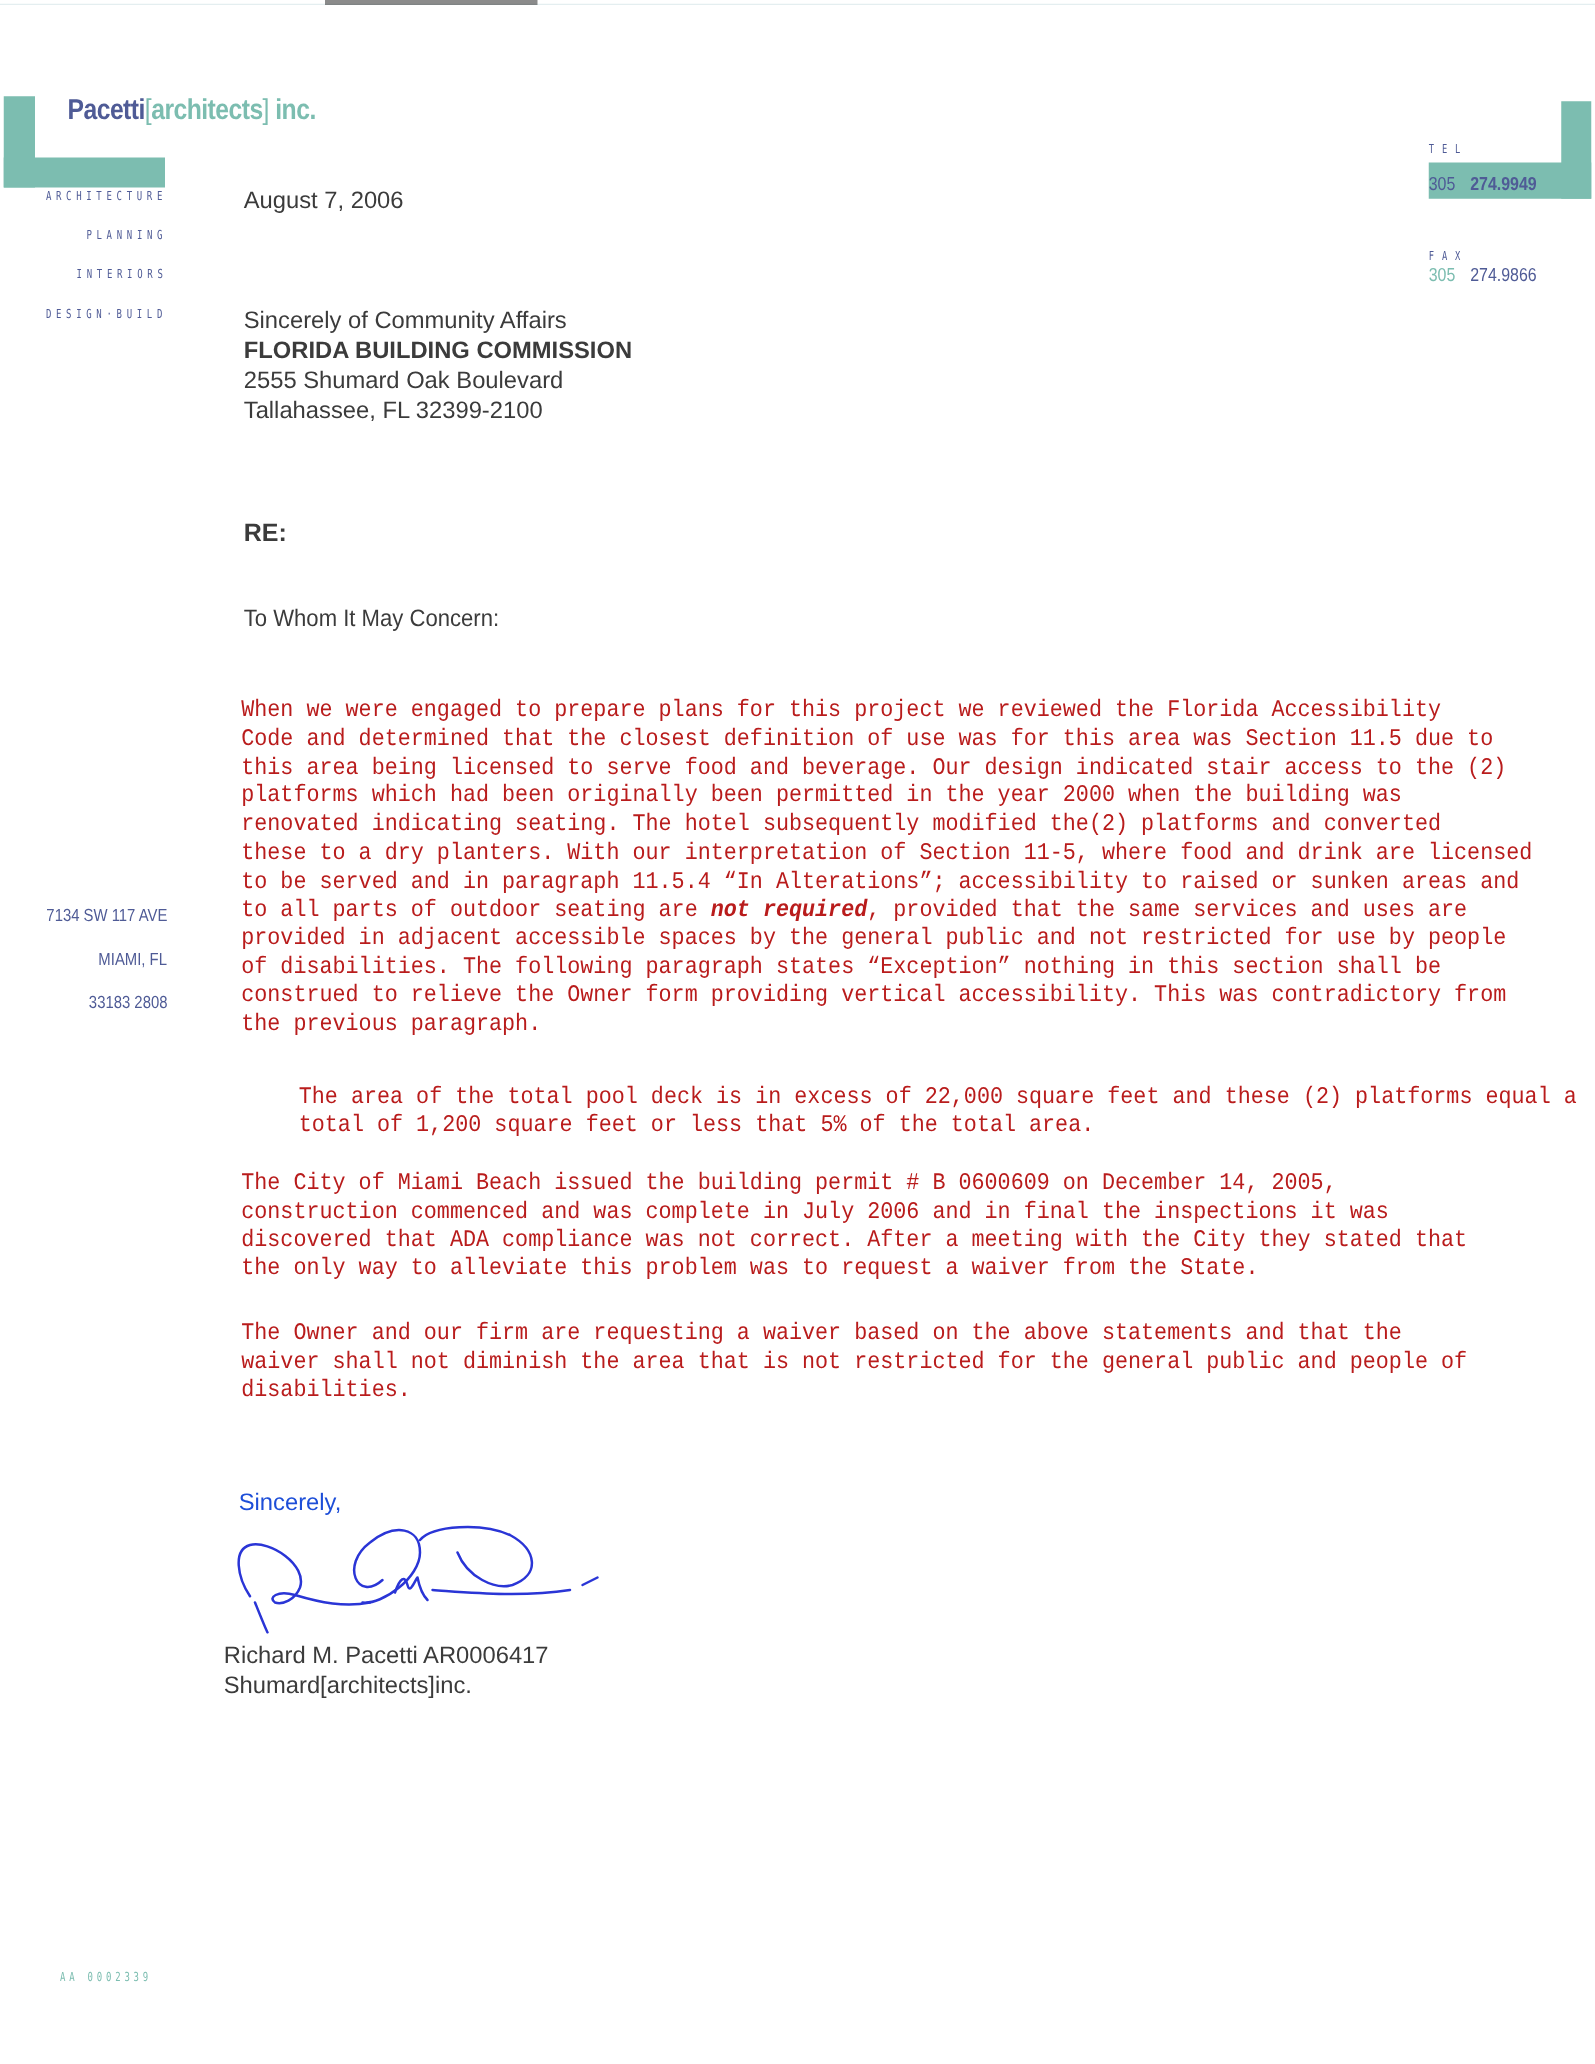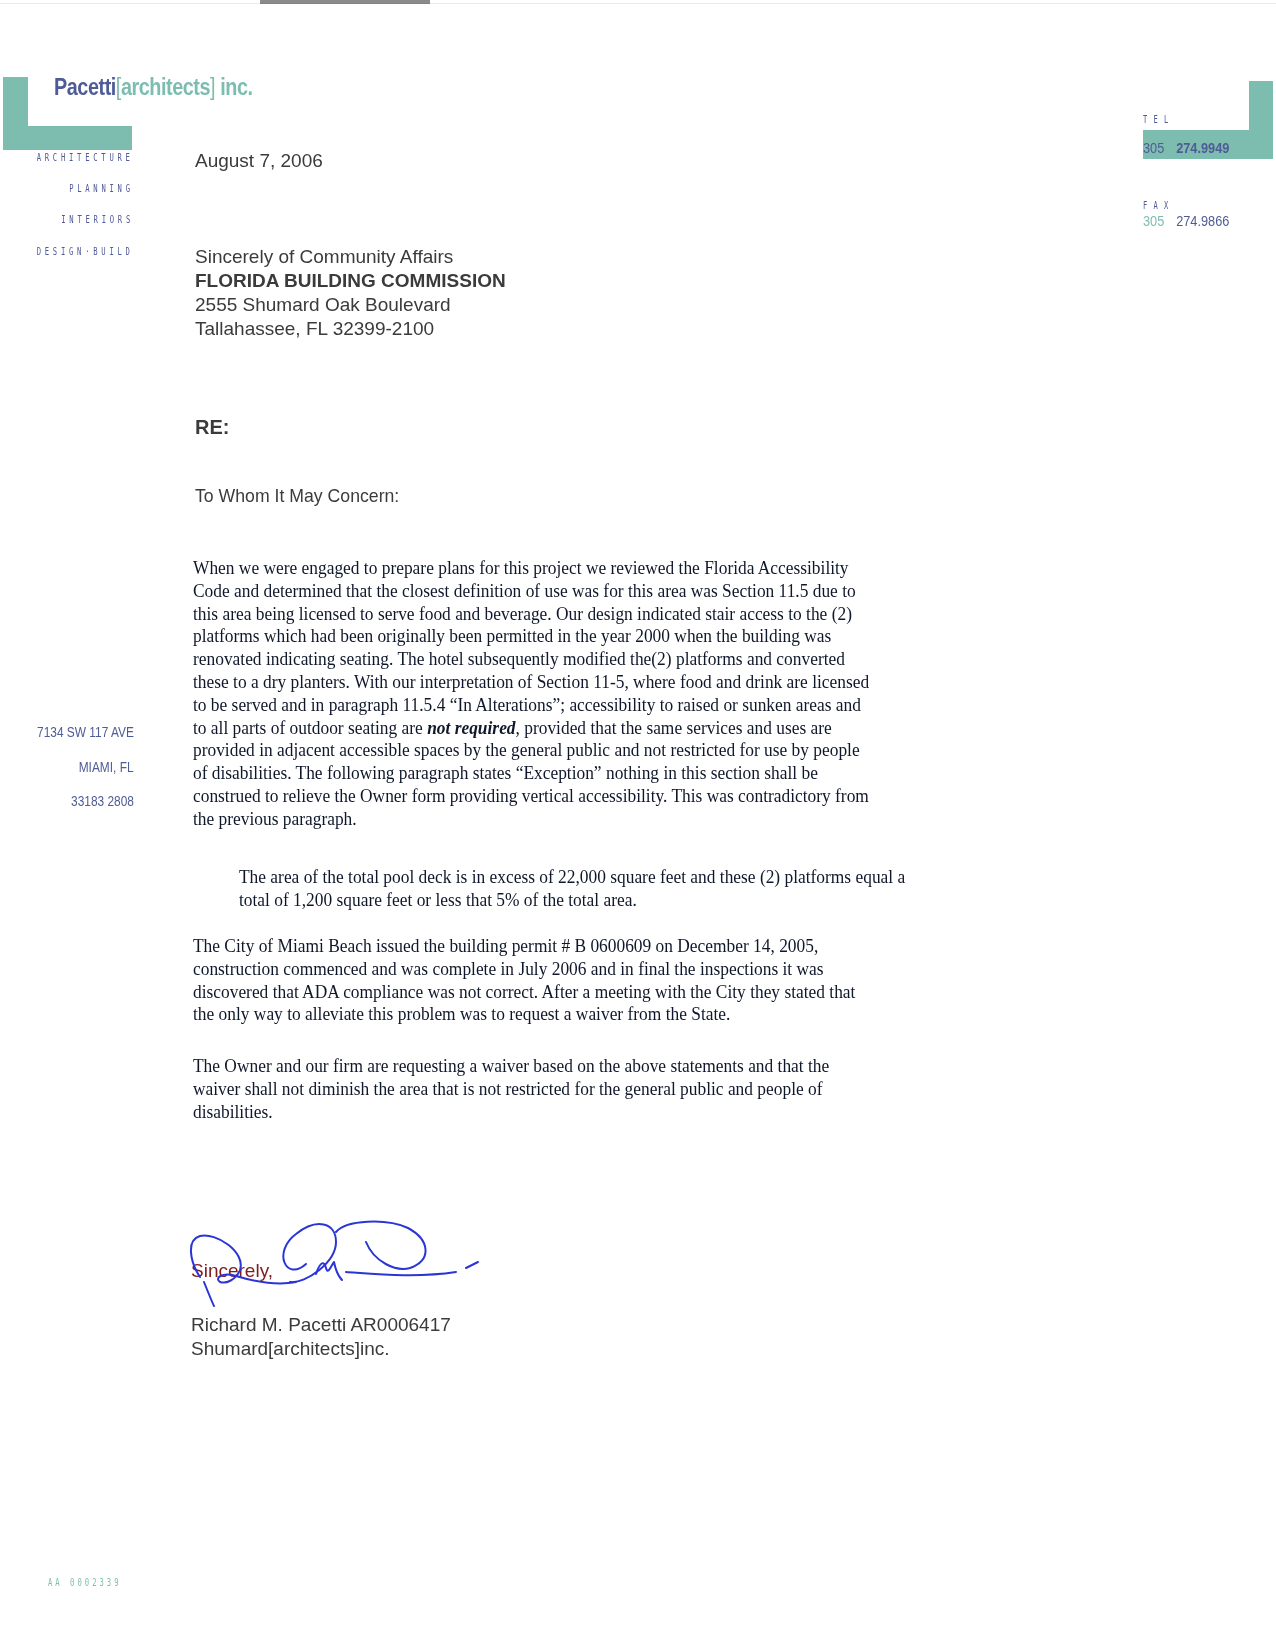--- a/index.html
+++ b/index.html
@@ -42,31 +42,31 @@
   
   .letter { font-size: 19px; color: #3b3b3b; line-height: 23px; }
   .date { left: 195px; top: 149px; }
   .recipient { left: 195px; top: 245px; line-height: 24px; }
   .recipient .bold { font-weight: bold; }
   .re { left: 195px; top: 416px; font-weight: bold; font-family: "Liberation Sans Narrow", "Liberation Sans", sans-serif; font-size: 20px; }
   .re-label { position: absolute; left: 0; top: 0; }
   .re-text { position: absolute; left: 74px; top: 0; width: 800px; line-height: 22px; }
   .salutation { left: 195px; top: 484px; font-family: "Liberation Sans Narrow", "Liberation Sans", sans-serif; transform: scaleX(0.93); transform-origin: left top; }
 
-  .para { left: 193px; width: 900px; font-family: Liberation Serif, serif; font-size: 19px; line-height: 22.8px; color: #0f172a; }
+  .para { left: 193px; width: 900px; font-family: Liberation Mono, monospace; font-size: 19px; line-height: 22.8px; color: #b91c1c; }
   .p1 { top: 557px; }
   .p2 { top: 866px; margin-left: 46px; }
   .p3 { top: 935px; }
   .p4 { top: 1055px; }
   .para .line { display: block; white-space: nowrap; transform: scaleX(0.915); transform-origin: left center; }
   .para .em { font-weight: bold; font-style: italic; }
 
-  .closing { left: 191px; top: 1260px; font-size: 19px; color: #7f1d1d; }
+  .closing { left: 191px; top: 1192px; font-size: 19px; color: #1d4ed8; }
   .signature { left: 186px; top: 1212px; width: 310px; height: 95px; }
-  .sig-name { left: 191px; top: 1313px; font-size: 19px; color: #3b3b3b; line-height: 24px; }
+  .sig-name { left: 179px; top: 1313px; font-size: 19px; color: #3b3b3b; line-height: 24px; }
 </style>
 </head>
 <body>
 
 <div class="abs top-line"></div>
 <div class="abs top-strip"></div>
 
 <div class="abs logo-vert"></div>
 <div class="abs logo-horz"></div>
 <div class="abs logo-text">

